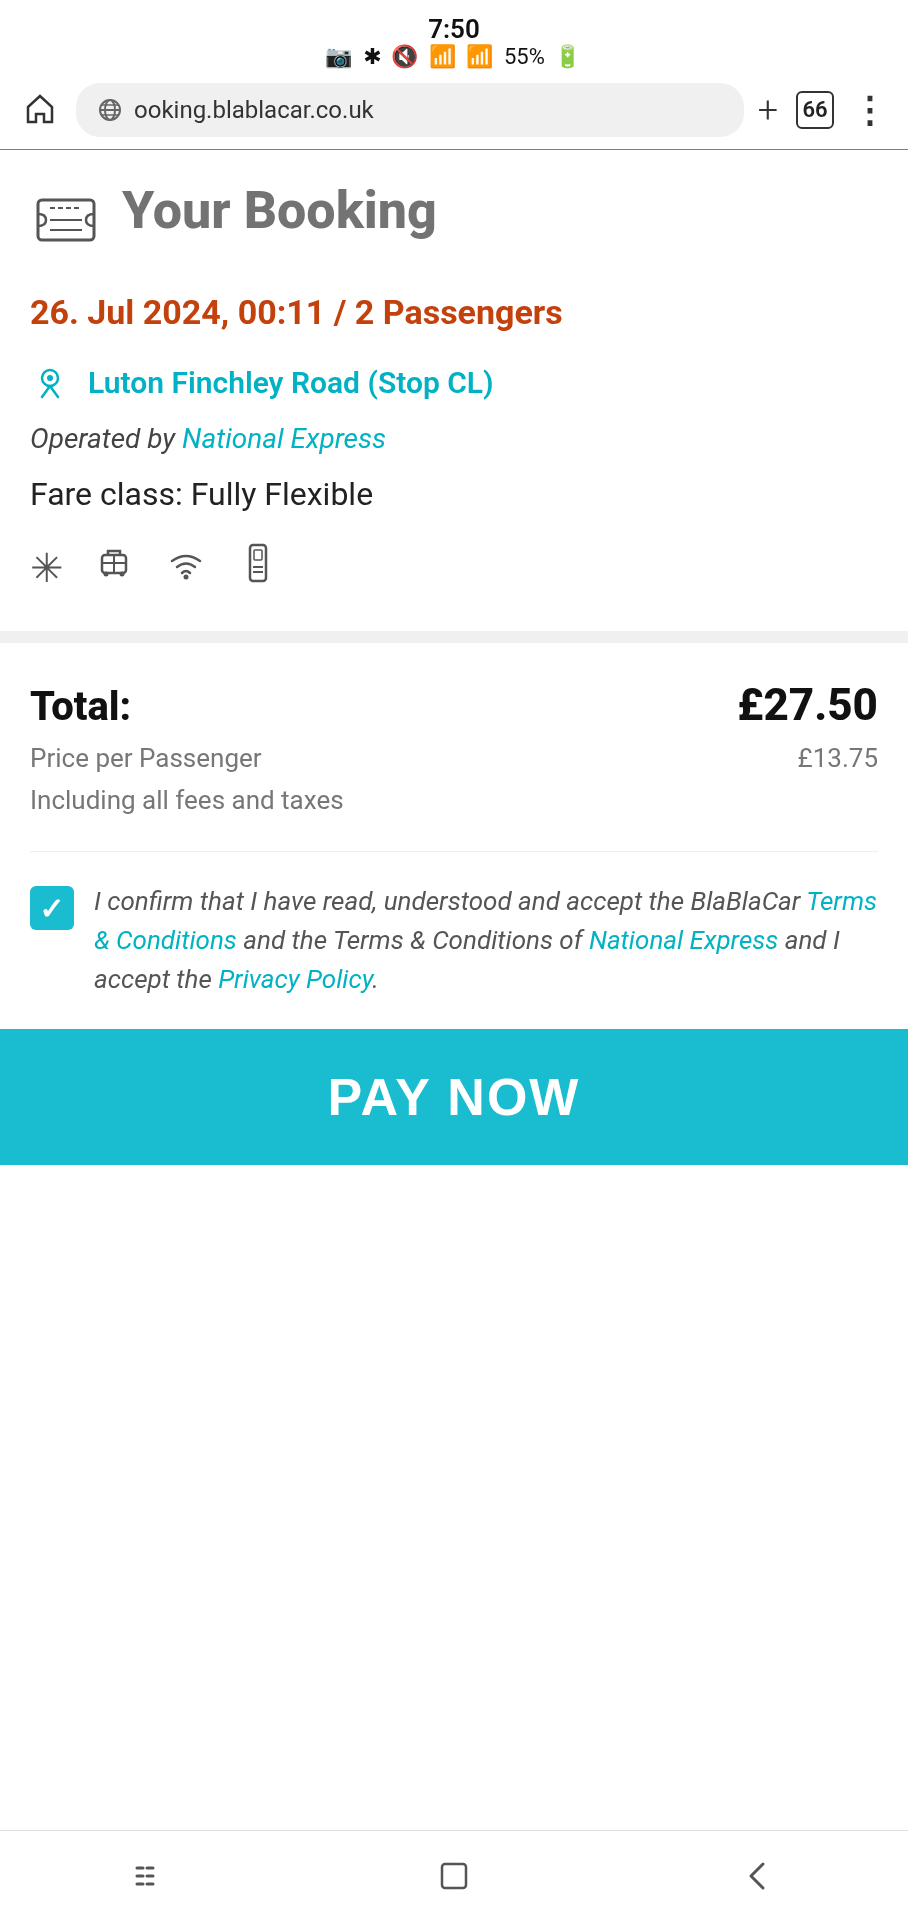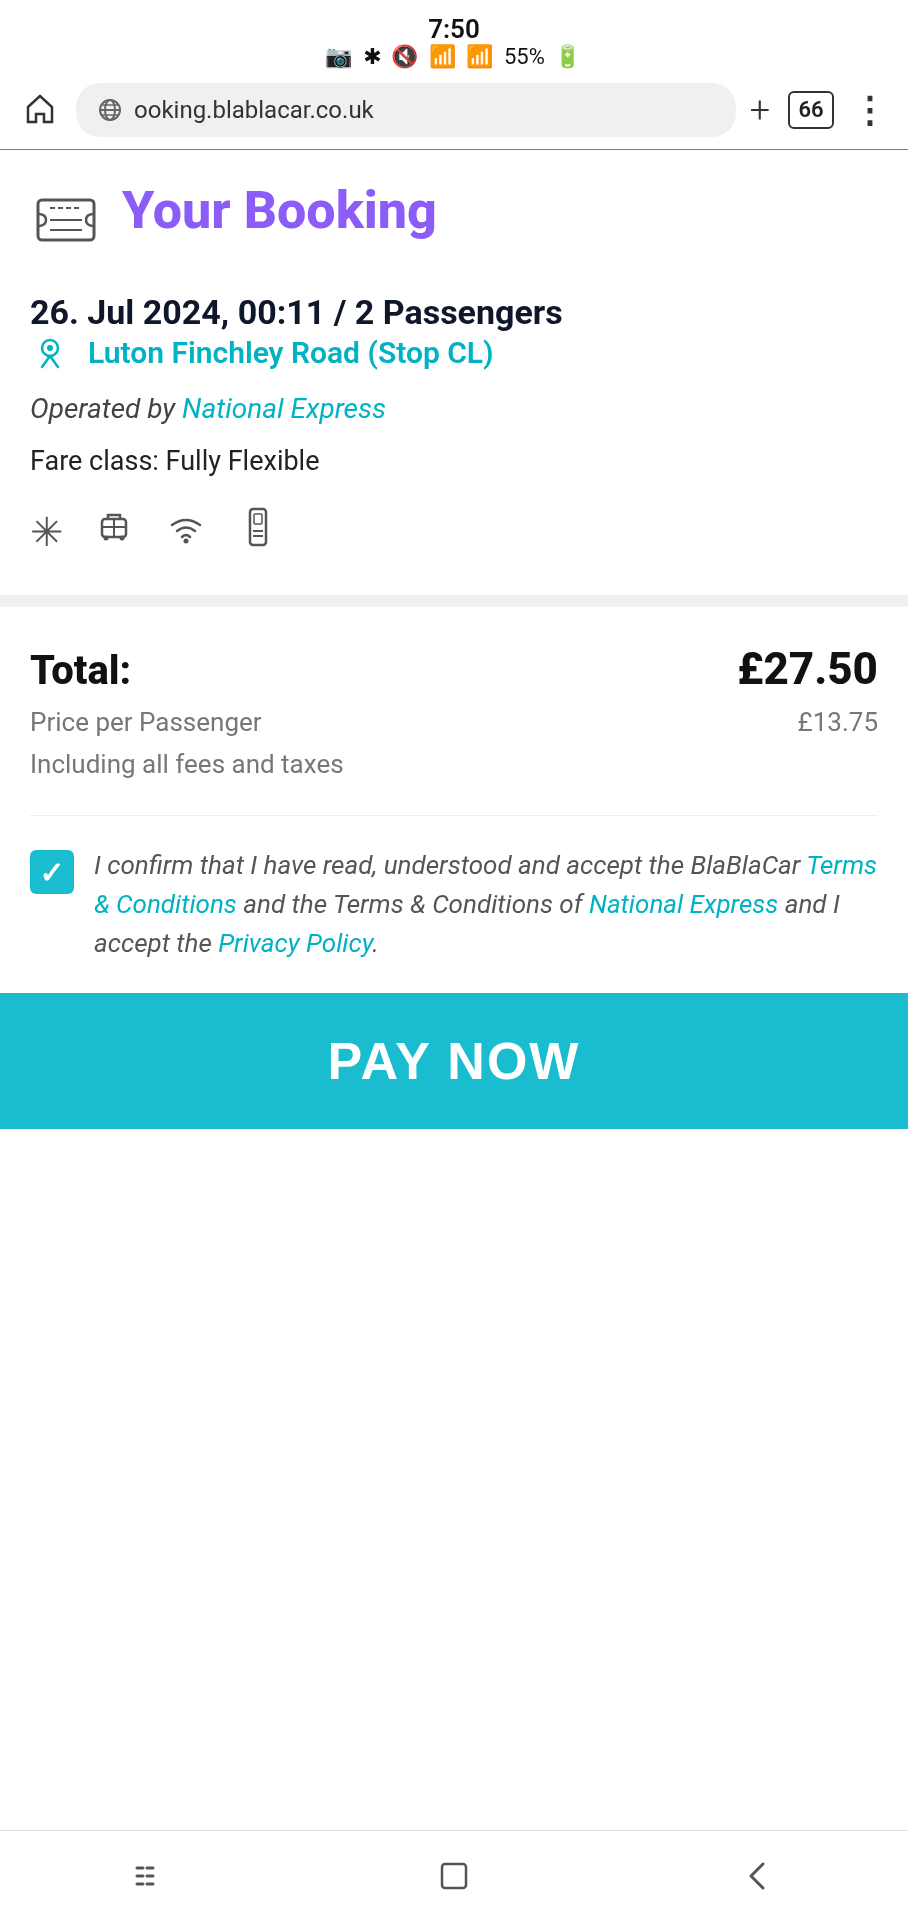--- a/index.html
+++ b/index.html
@@ -67,21 +67,21 @@
       color: #333;
     }
     .browser-actions {
       display: flex;
       align-items: center;
       gap: 18px;
     }
     .tab-count-box {
       border: 2px solid #333;
       border-radius: 6px;
-      width: 46px;
+      width: 38px;
       height: 38px;
       display: flex; align-items: center; justify-content: center;
       font-size: 22px;
       font-weight: 600;
     }
 
     
     .main-content {
       padding: 30px 30px 0 30px;
     }
@@ -94,28 +94,29 @@
       margin-bottom: 36px;
     }
     .ticket-icon {
       width: 72px;
       height: 72px;
       margin-top: 4px;
     }
     .booking-title {
       font-size: 52px;
       font-weight: 800;
-      color: #8b5cf6;
+      color: #737373;
     }
 
     
     .booking-date {
       font-size: 34px;
       font-weight: 700;
-      color: #0f172a;
+      color: #c2410c;
+      margin-bottom: 30px;
     }
 
     .location-row {
       display: flex;
       align-items: center;
       gap: 18px;
       margin-bottom: 18px;
     }
     .location-icon {
       width: 40px;
@@ -134,21 +135,21 @@
       font-style: italic;
       color: #444;
       margin: 20px 0;
     }
     .operated-by a {
       color: #00B2C3;
       text-decoration: none;
     }
 
     .fare-class {
-      font-size: 27px;
+      font-size: 32px;
       color: #222;
       margin-bottom: 28px;
     }
 
     
     .amenities {
       display: flex;
       align-items: center;
       gap: 28px;
       margin-bottom: 36px;

